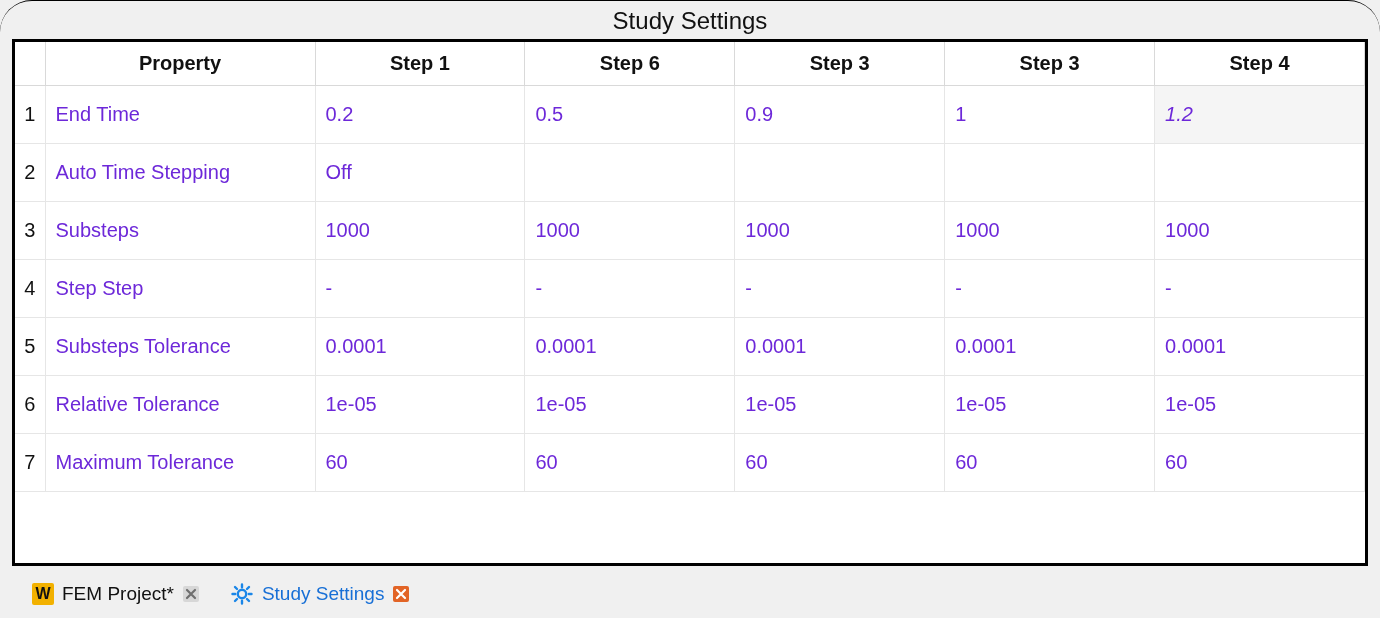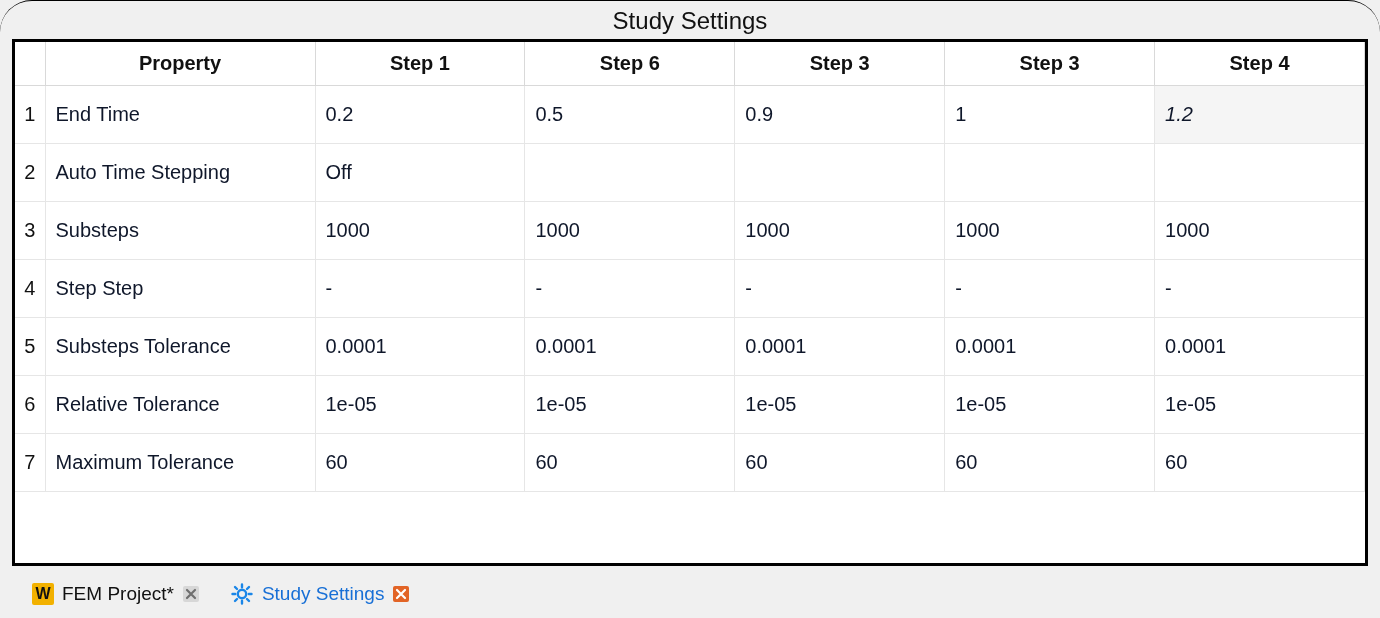--- a/index.html
+++ b/index.html
@@ -61,21 +61,21 @@
     table.grid thead th.corner {
       border-right: 1px solid #d9d9d9;
       border-bottom: 1px solid #d9d9d9;
       background: #fff;
     }
     table.grid tbody td {
       padding: 17px 10px;
       border-right: 1px solid #e6e6e6;
       border-bottom: 1px solid #e6e6e6;
       background: #fff;
-      color: #0f172a;
+      color: #6d28d9;
       white-space: nowrap;
       overflow: hidden;
       text-overflow: ellipsis;
     }
     table.grid tbody td.rownum {
       text-align: center;
       color: #111;
       border-right: 1px solid #e6e6e6;
       background: #fff;
       padding: 17px 4px;

